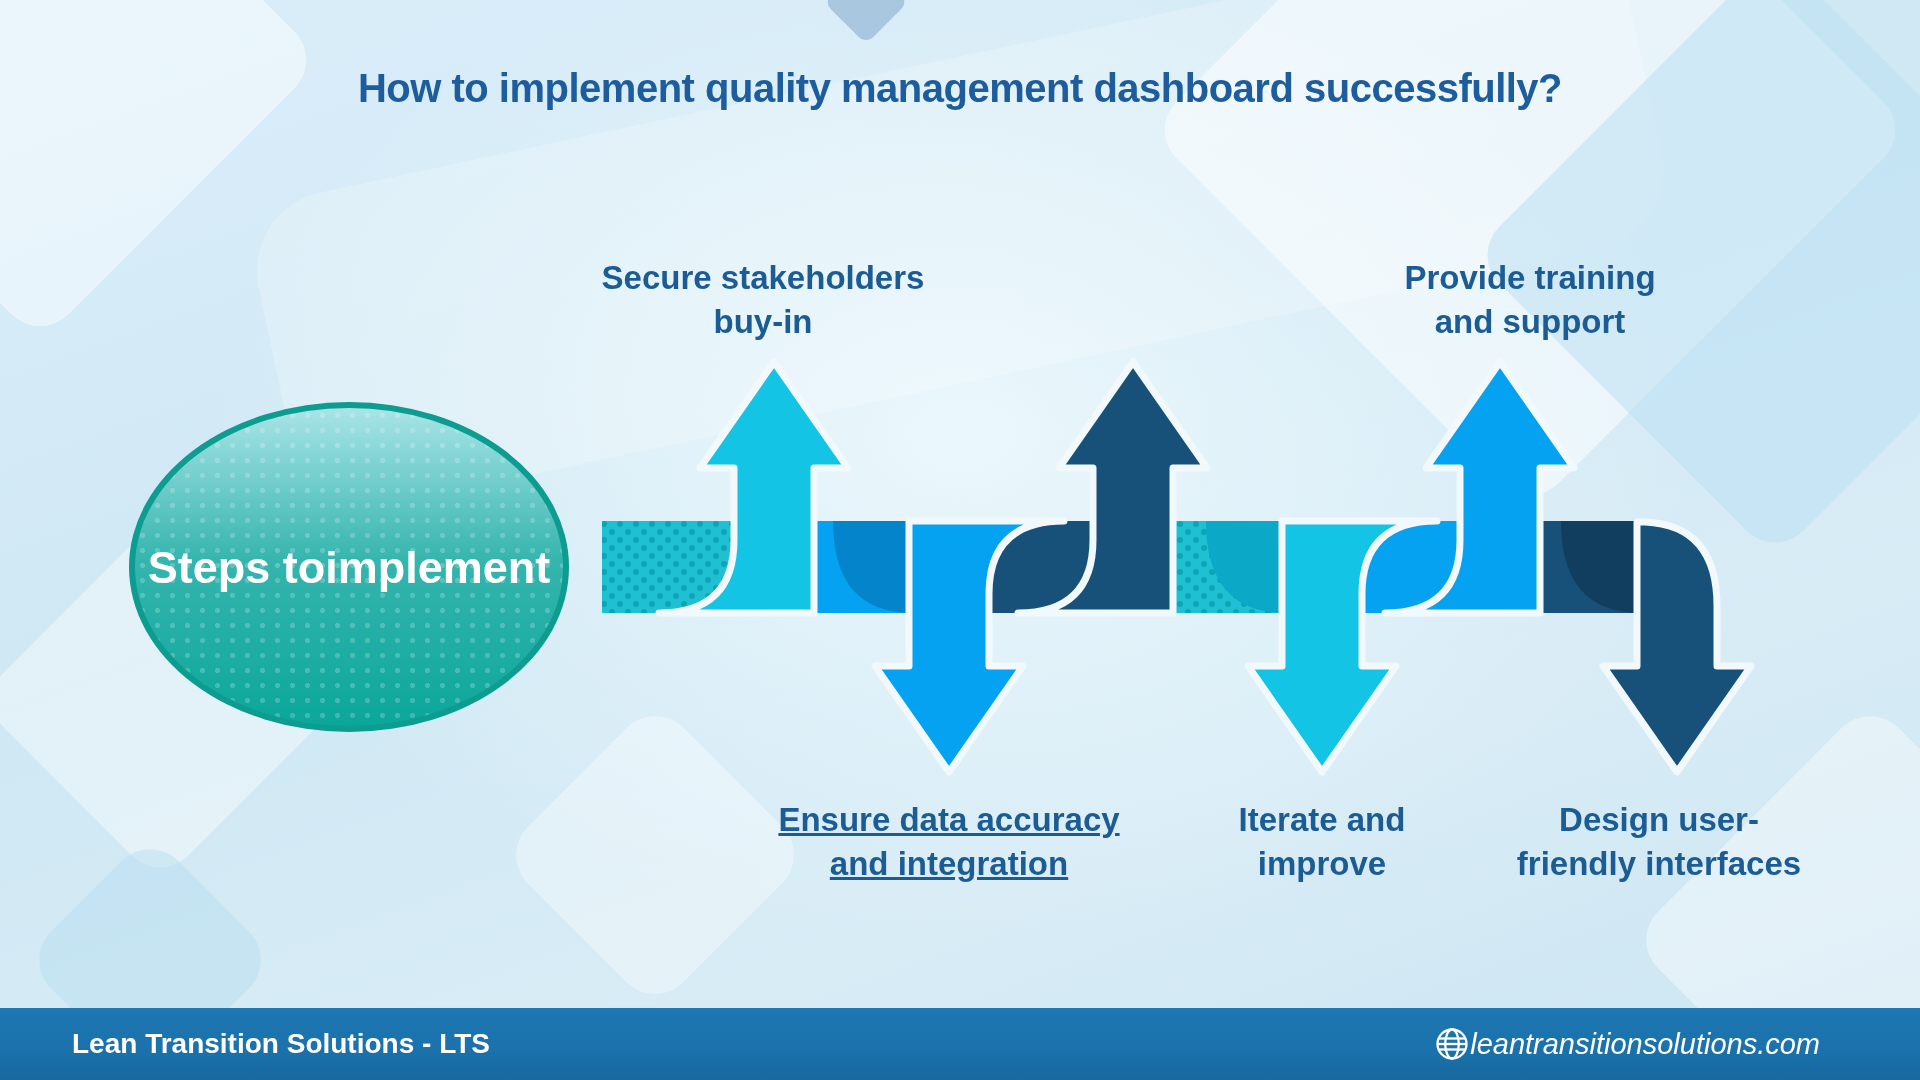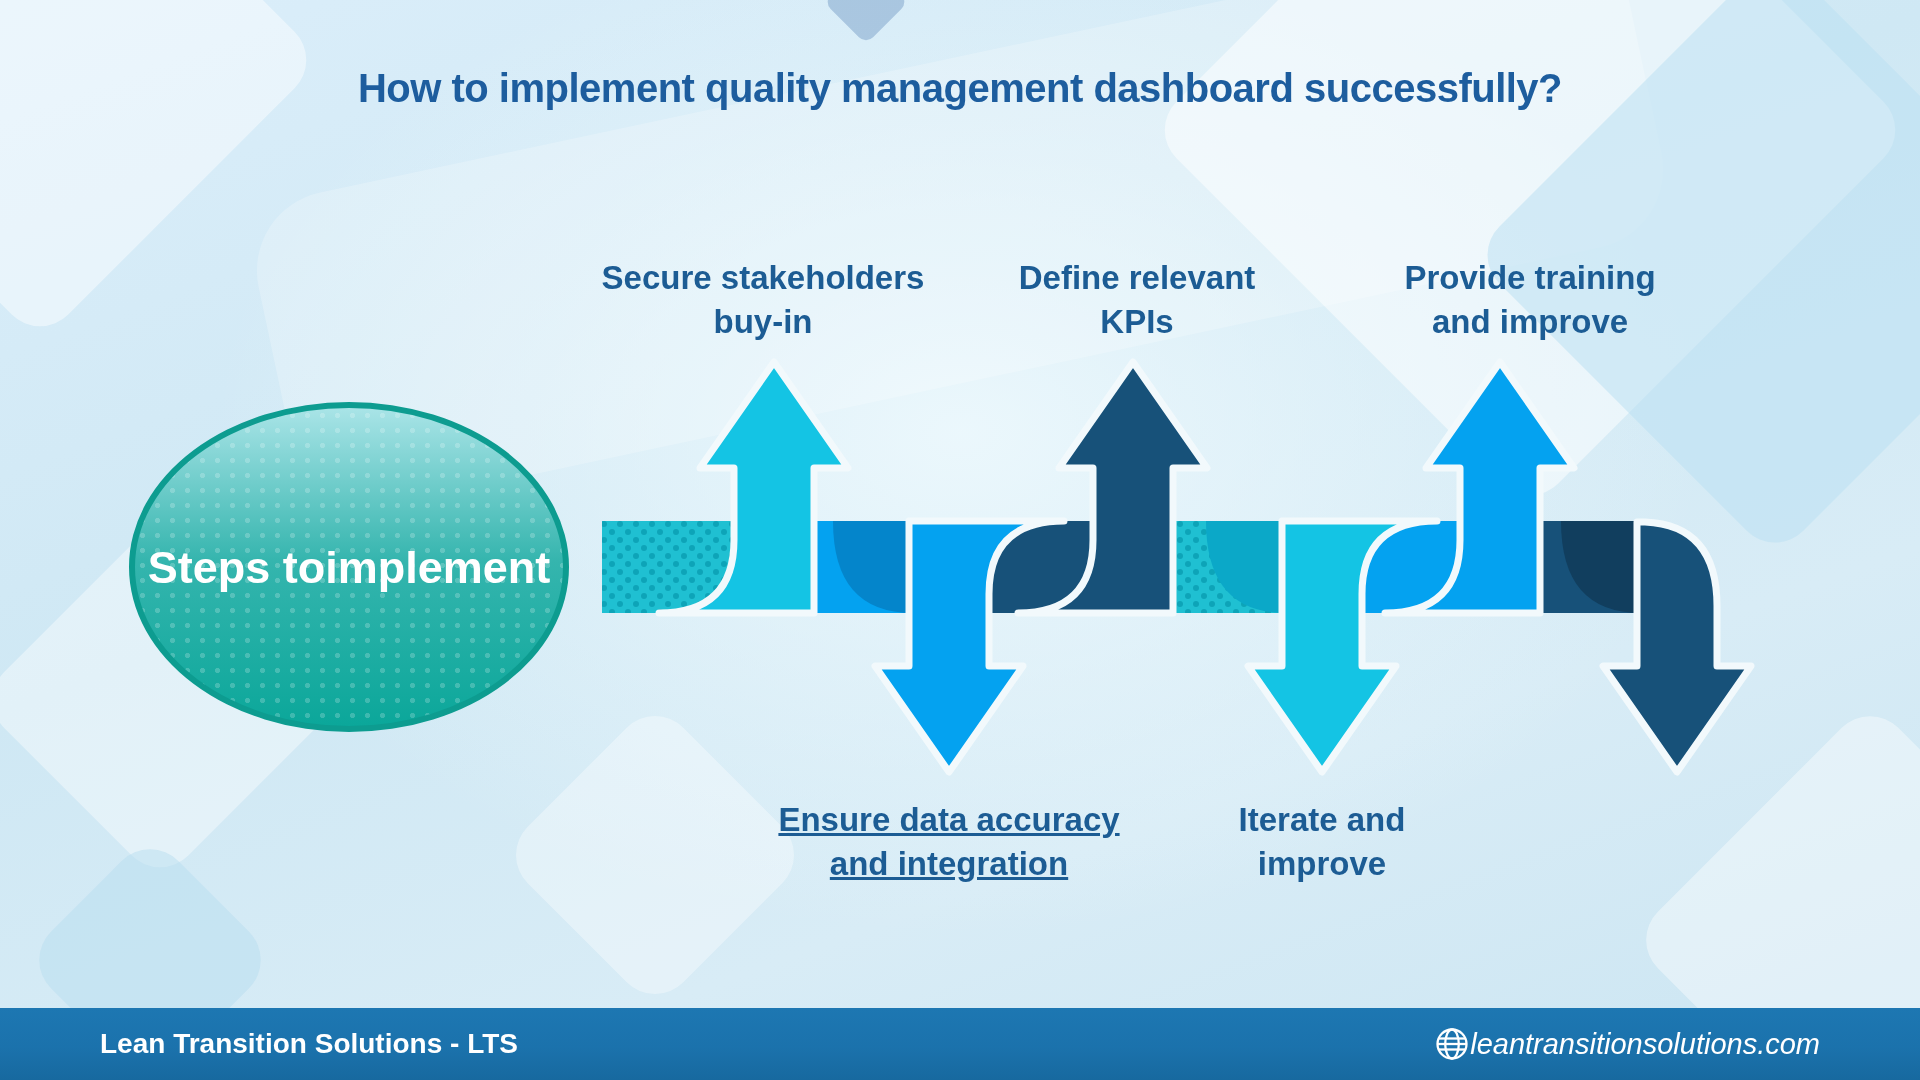--- a/index.html
+++ b/index.html
@@ -54,21 +54,21 @@
   .b3{left:1659px; top:798px;}
 
   svg.ribbon{position:absolute; left:0; top:0;}
   .arrow{stroke:#f2f9fc; stroke-width:7; stroke-linejoin:round; stroke-linecap:round;}
 
   .footer{
     position:absolute; left:0; top:1008px; width:1920px; height:72px;
     background:linear-gradient(180deg,#1d77b2 0%, #1b72ac 55%, #17699f 100%);
     display:flex; align-items:center;
   }
-  .footer .company{margin-left:100px; color:#ffffff; font-size:28px; font-weight:700;}
+  .footer .company{margin-left:72px; color:#ffffff; font-size:28px; font-weight:700;}
   .footer .right{position:absolute; right:100px; display:flex; align-items:center; font-style:italic;}
   .footer .site{color:#ffffff; font-size:29px; font-weight:400;}
 </style>
 </head>
 <body>
 
 <div id="stage">
 
   <div class="deco d9"></div>
   <div class="deco d1"></div>
@@ -113,35 +113,35 @@
 
   <div class="ellipse">
     <span>Steps to</span>
     <span>implement</span>
   </div>
 
   <div class="step-label t1">
     <span>Secure stakeholders</span>
     <span>buy-in</span>
   </div>
-  <div class="step-label t2">
-    <span>Define relevant</span>
-    <span>KPIs</span>
-  </div>
   <div class="step-label t3">
     <span>Provide training</span>
-    <span>and improve</span>
+    <span>and support</span>
   </div>
   <div class="step-label b1">
     <span>Ensure data accuracy</span>
     <span>and integration</span>
   </div>
   <div class="step-label b2">
     <span>Iterate and</span>
     <span>improve</span>
+  </div>
+  <div class="step-label b3">
+    <span>Design user-</span>
+    <span>friendly interfaces</span>
   </div>
 
   <div class="footer">
     <div class="company">Lean Transition Solutions - LTS</div>
     <div class="right">
       <svg width="36" height="36" viewBox="0 0 36 36">
         <g fill="none" stroke="#ffffff" stroke-width="2.3">
           <circle cx="18" cy="18" r="14.5"></circle>
           <ellipse cx="18" cy="18" rx="6.8" ry="14.5"></ellipse>
           <line x1="4.6" y1="12.5" x2="31.4" y2="12.5"></line>

